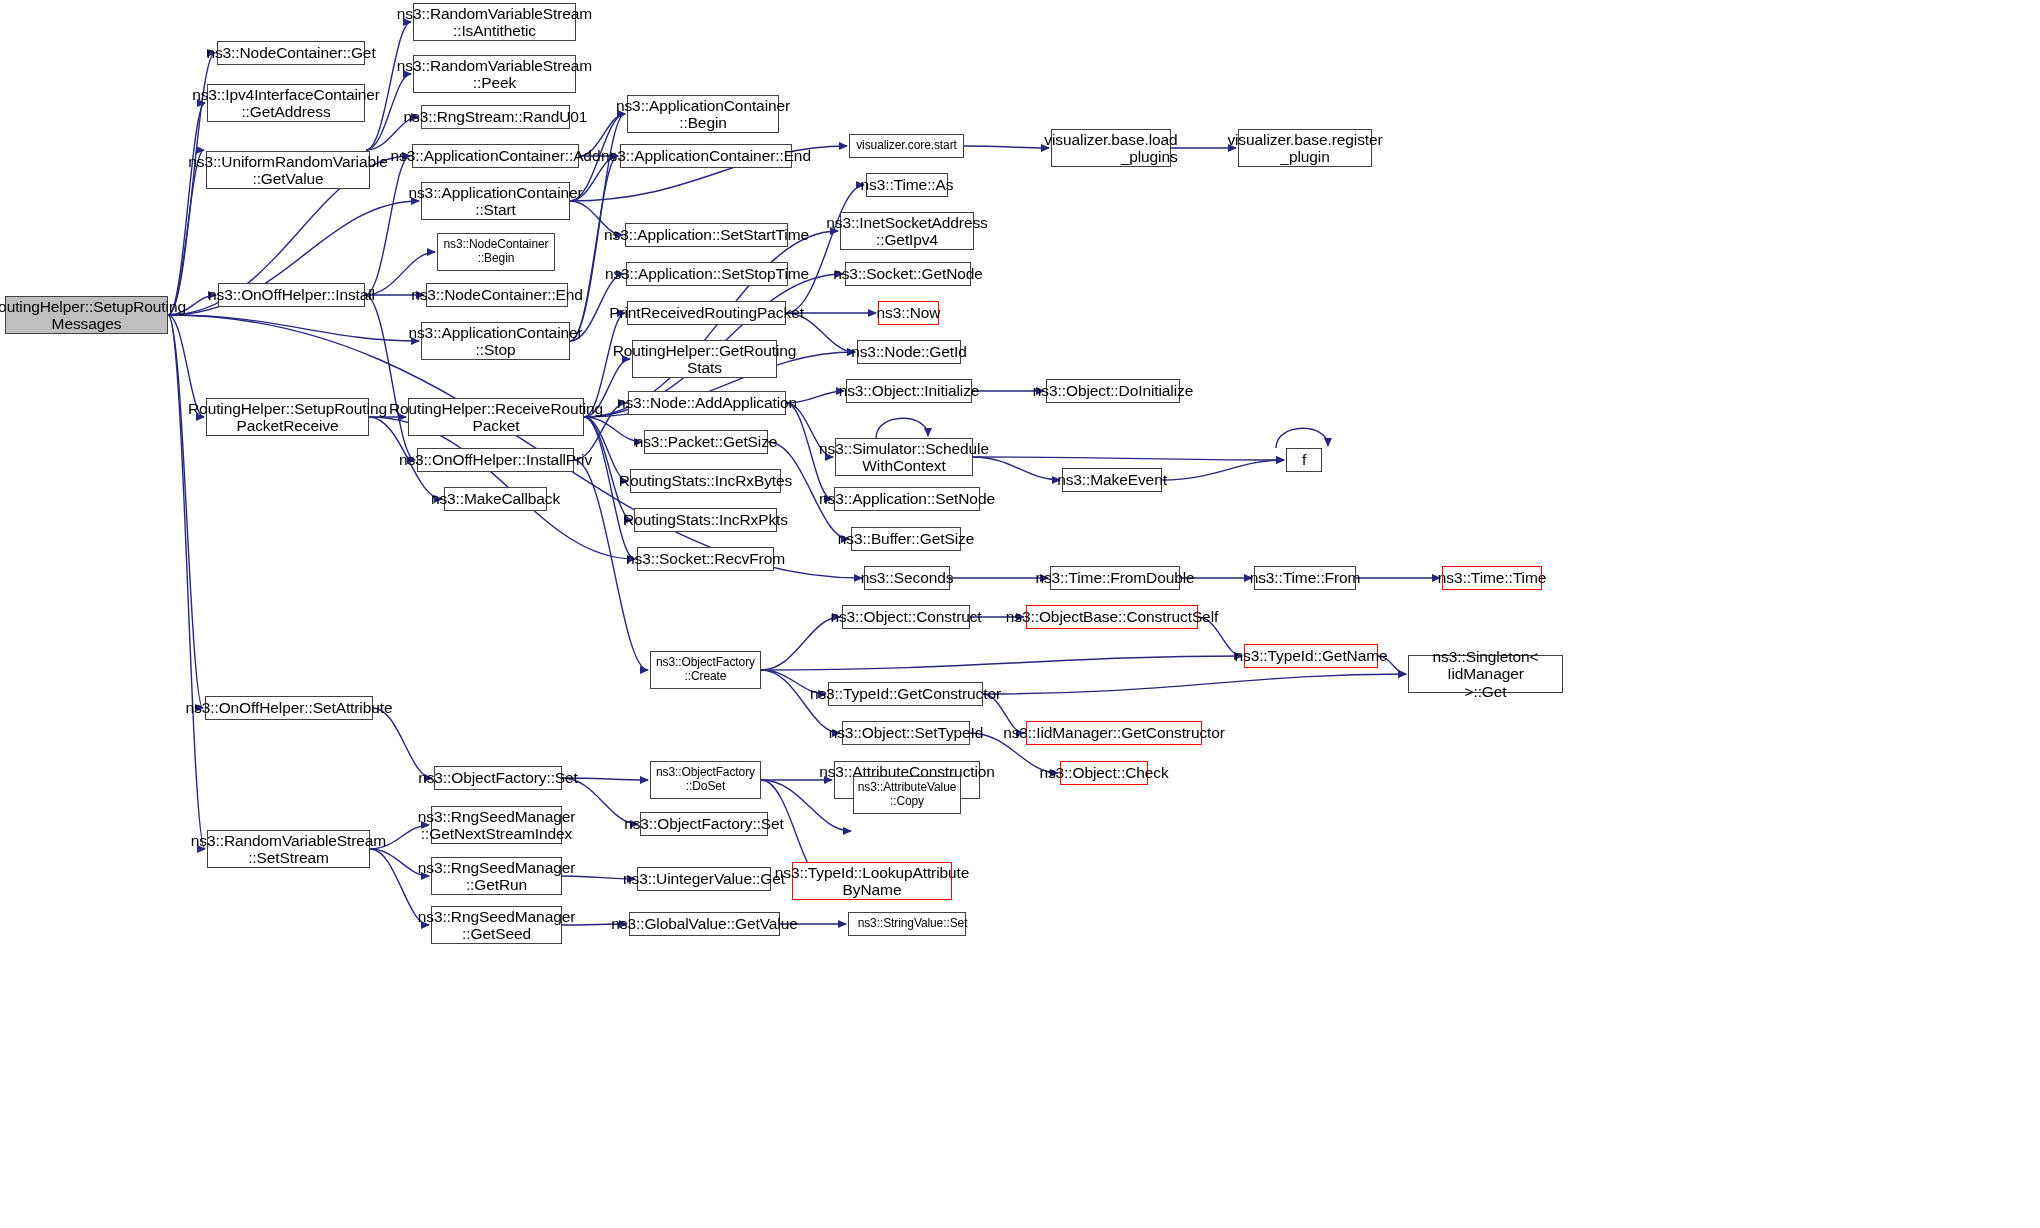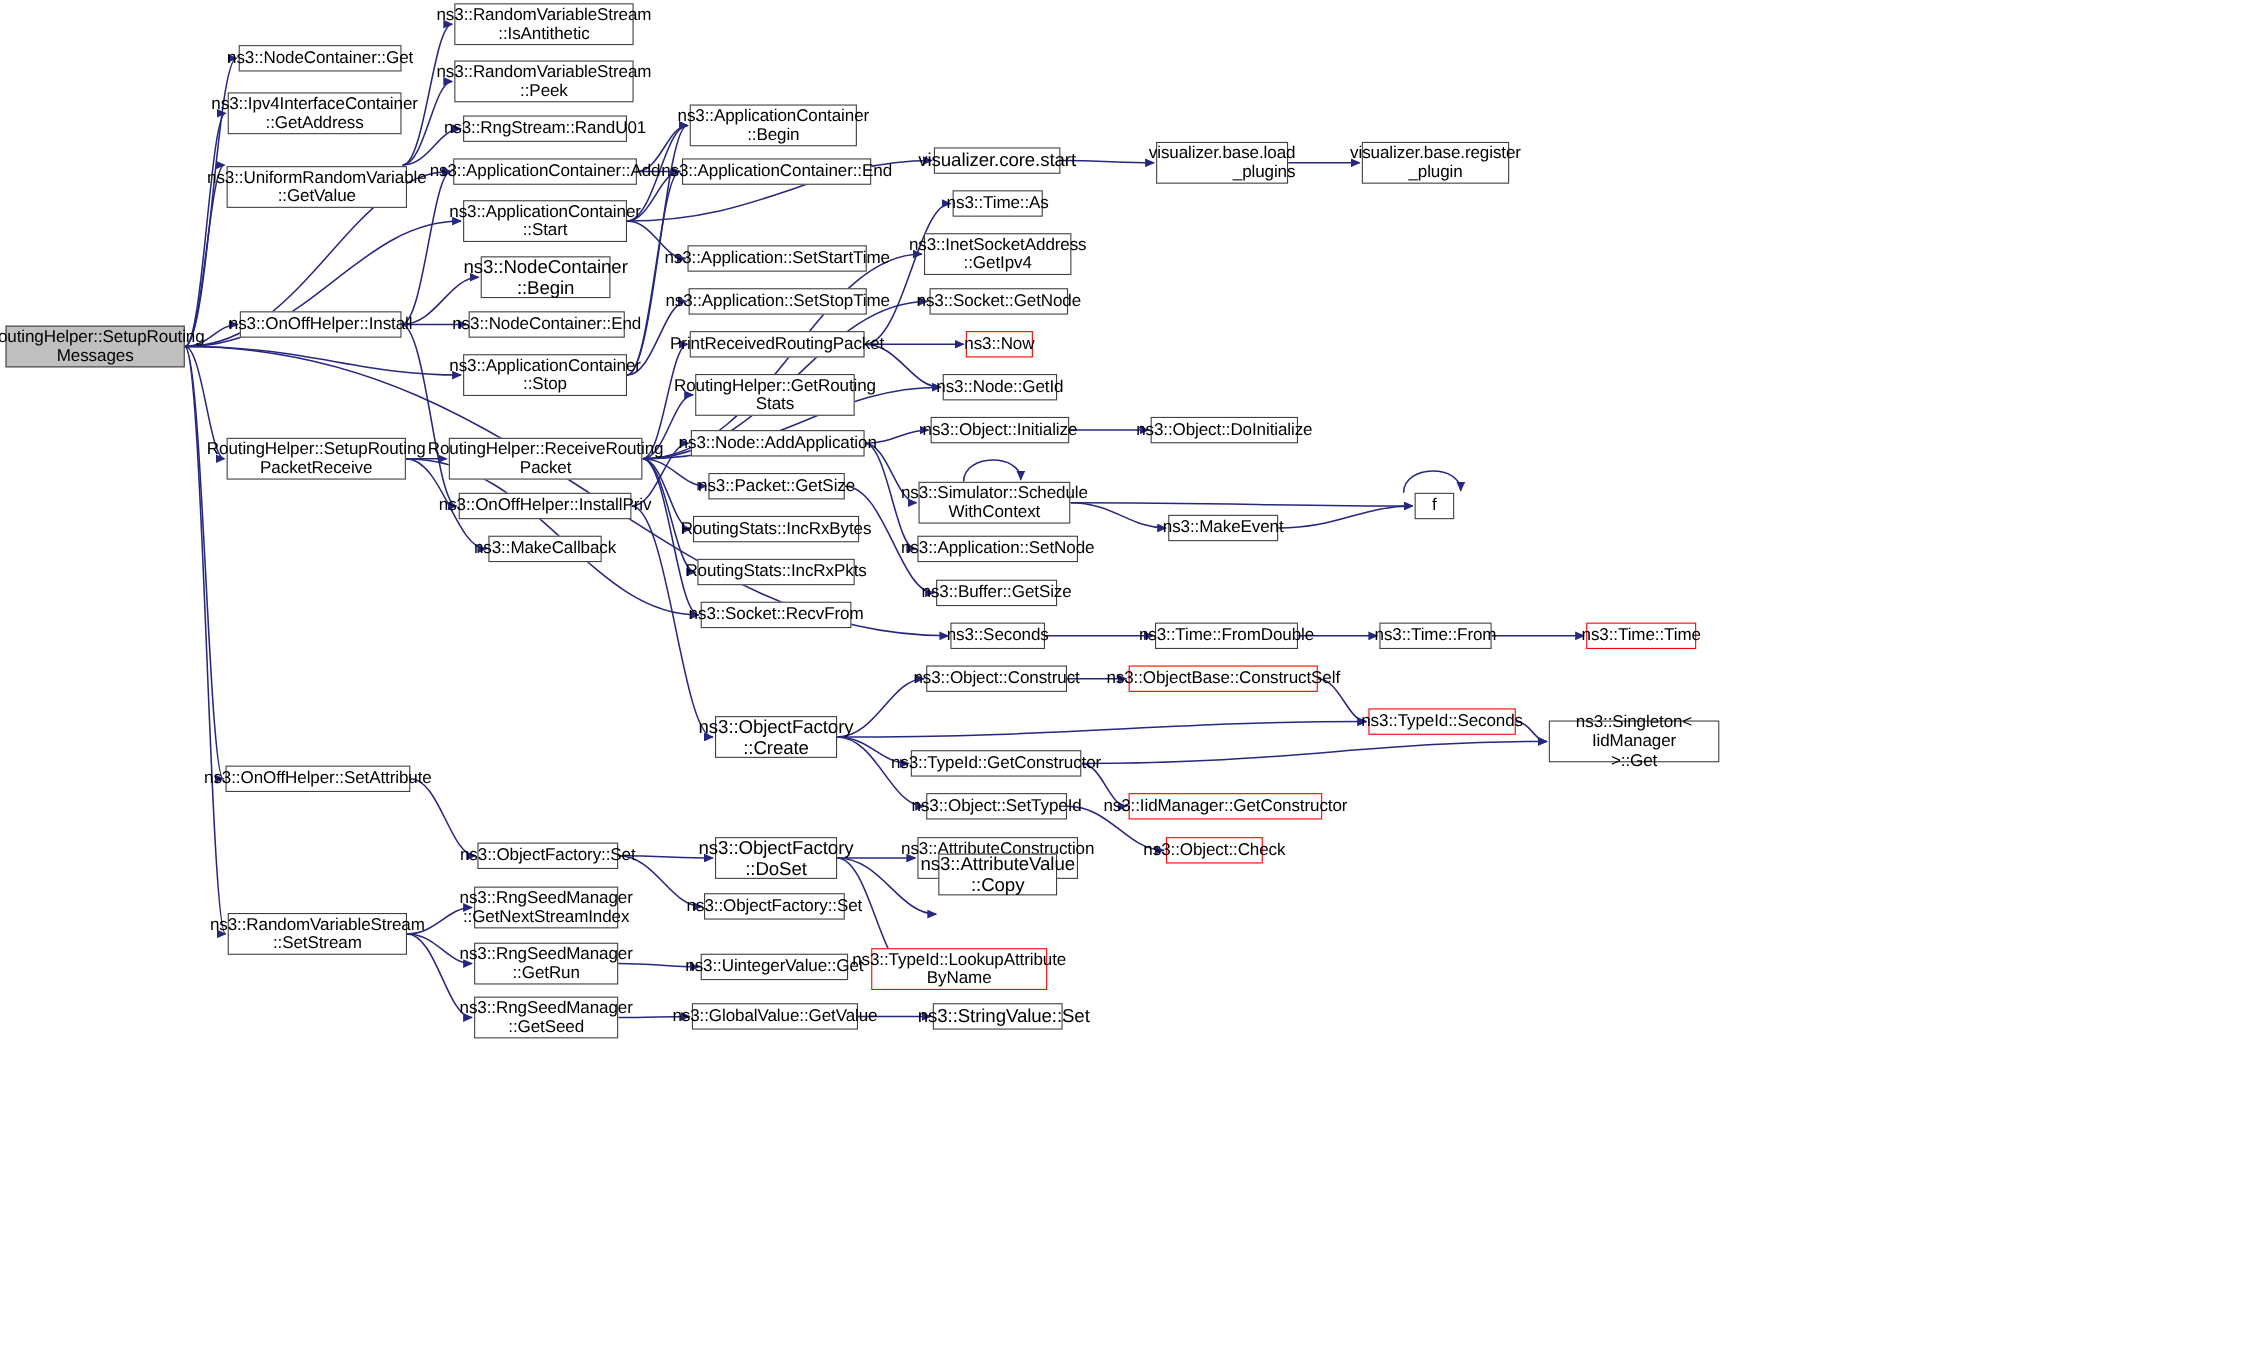--- a/index.html
+++ b/index.html
@@ -43,21 +43,21 @@
     border: 1.6px solid #ff0000;
   }
   .node.focus {
     background: #bfbfbf;
     border: 1.6px solid #404040;
   }
   .node.thick {
     border-width: 1.6px;
   }
   .node.small {
-    font-size: 17px;
+    font-size: 12px;
   }
 </style>
 </head>
 <body>
 
 <div id="canvas">
   <svg id="edges" viewBox="0 0 2040 1228">
     <defs>
       <marker id="arrow" markerWidth="9" markerHeight="8" refX="8" refY="4" orient="auto" markerUnits="userSpaceOnUse">
         <path d="M0,0 L9,4 L0,8 z" fill="#26277f"></path>
@@ -233,18 +233,18 @@
       <div class="node thick" style="left: 1046px; top: 379px; width: 134px; height: 24px;">ns3::Object::DoInitialize</div>
       <div class="node" style="left: 1062px; top: 468px; width: 100px; height: 24px;">ns3::MakeEvent</div>
       <div class="node" style="left: 1050px; top: 566px; width: 130px; height: 24px;">ns3::Time::FromDouble</div>
       <div class="node red" style="left: 1026px; top: 605px; width: 172px; height: 24px;">ns3::ObjectBase::ConstructSelf</div>
       <div class="node red" style="left: 1026px; top: 721px; width: 176px; height: 24px;">ns3::IidManager::GetConstructor</div>
       <div class="node red" style="left: 1060px; top: 761px; width: 88px; height: 24px;">ns3::Object::Check</div>
       <div class="node thick" style="left: 1286px; top: 448px; width: 36px; height: 24px;">f</div>
       <div class="node" style="left: 1238px; top: 129px; width: 134px; height: 38px;">visualizer.base.register
 _plugin</div>
       <div class="node" style="left: 1254px; top: 566px; width: 102px; height: 24px;">ns3::Time::From</div>
-      <div class="node red" style="left: 1244px; top: 644px; width: 134px; height: 24px;">ns3::TypeId::Seconds</div>
+      <div class="node red" style="left: 1244px; top: 644px; width: 134px; height: 24px;">ns3::TypeId::GetName</div>
       <div class="node red" style="left: 1442px; top: 566px; width: 100px; height: 24px;">ns3::Time::Time</div>
       <div class="node thick" style="left: 1408px; top: 655px; width: 155px; height: 38px;">ns3::Singleton&lt; IidManager
 &gt;::Get</div>
     </div>
 </div>
 
 </body></html>

